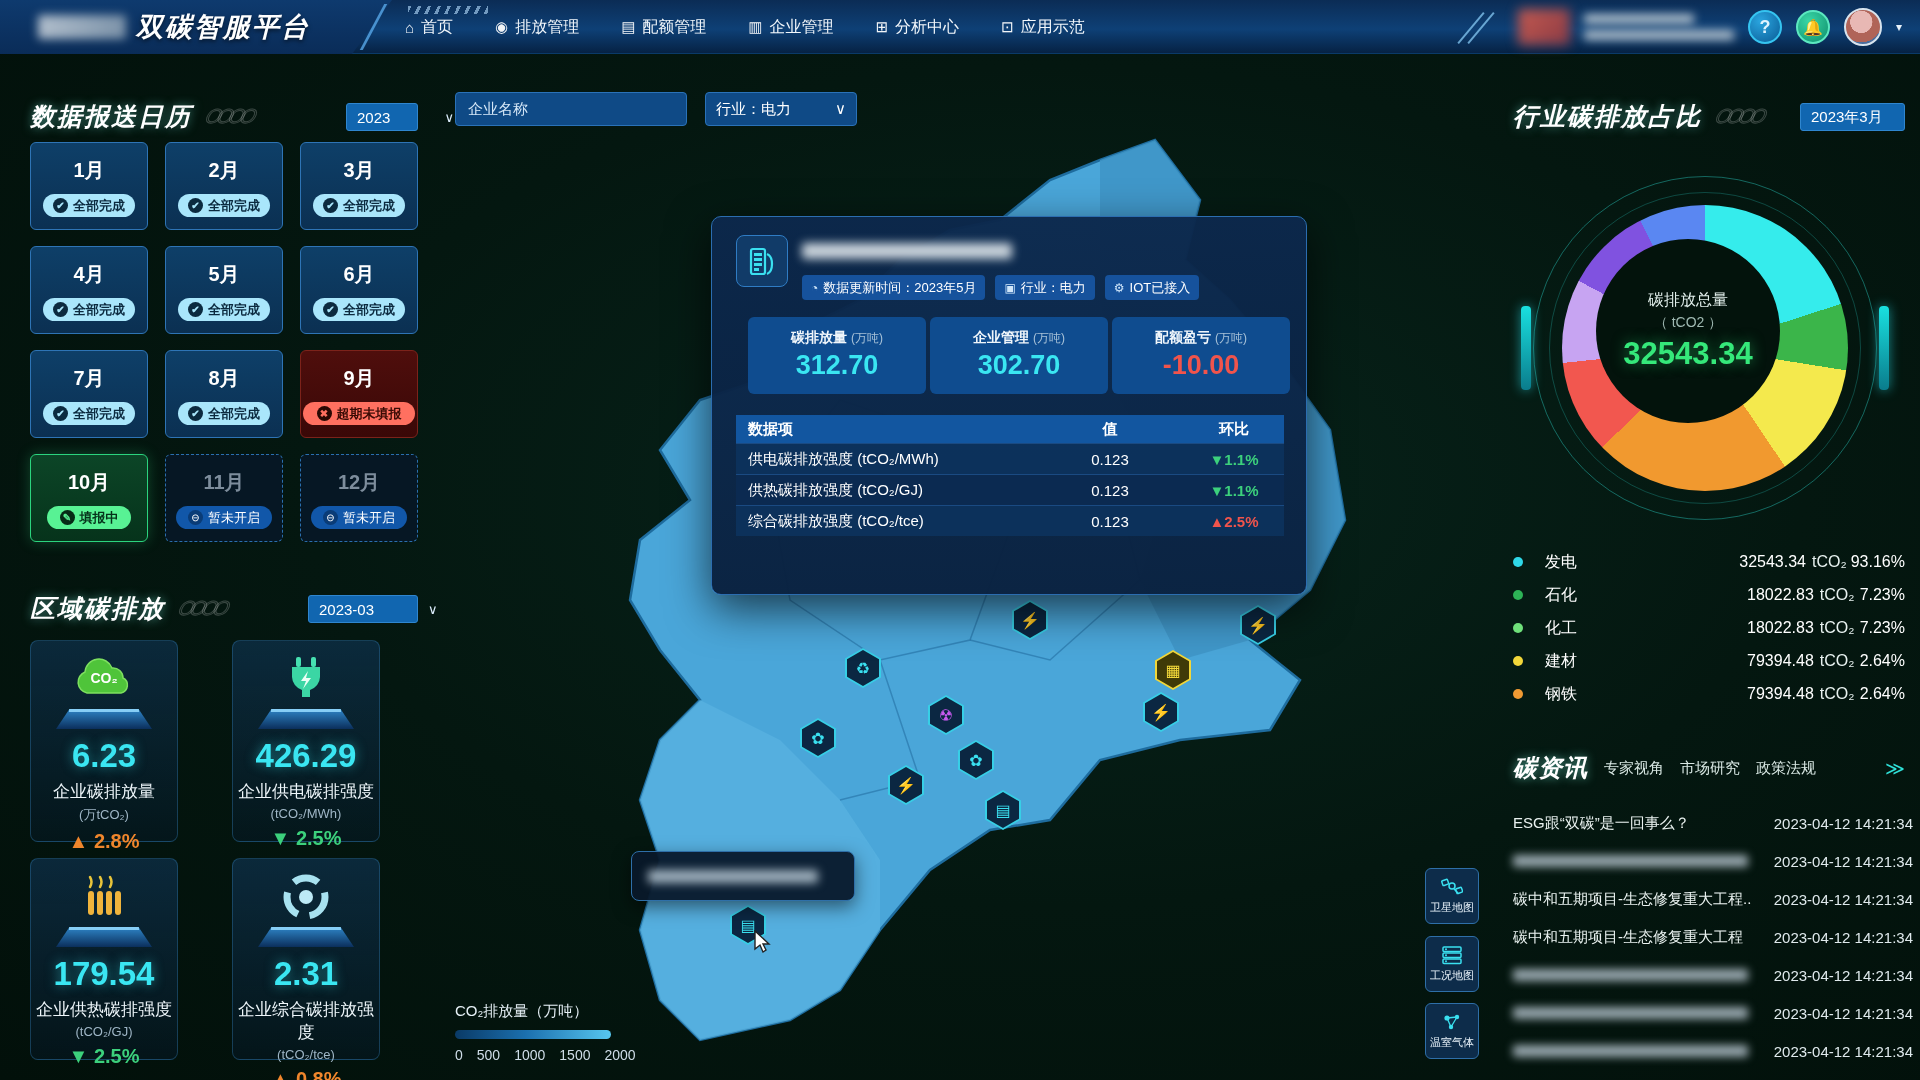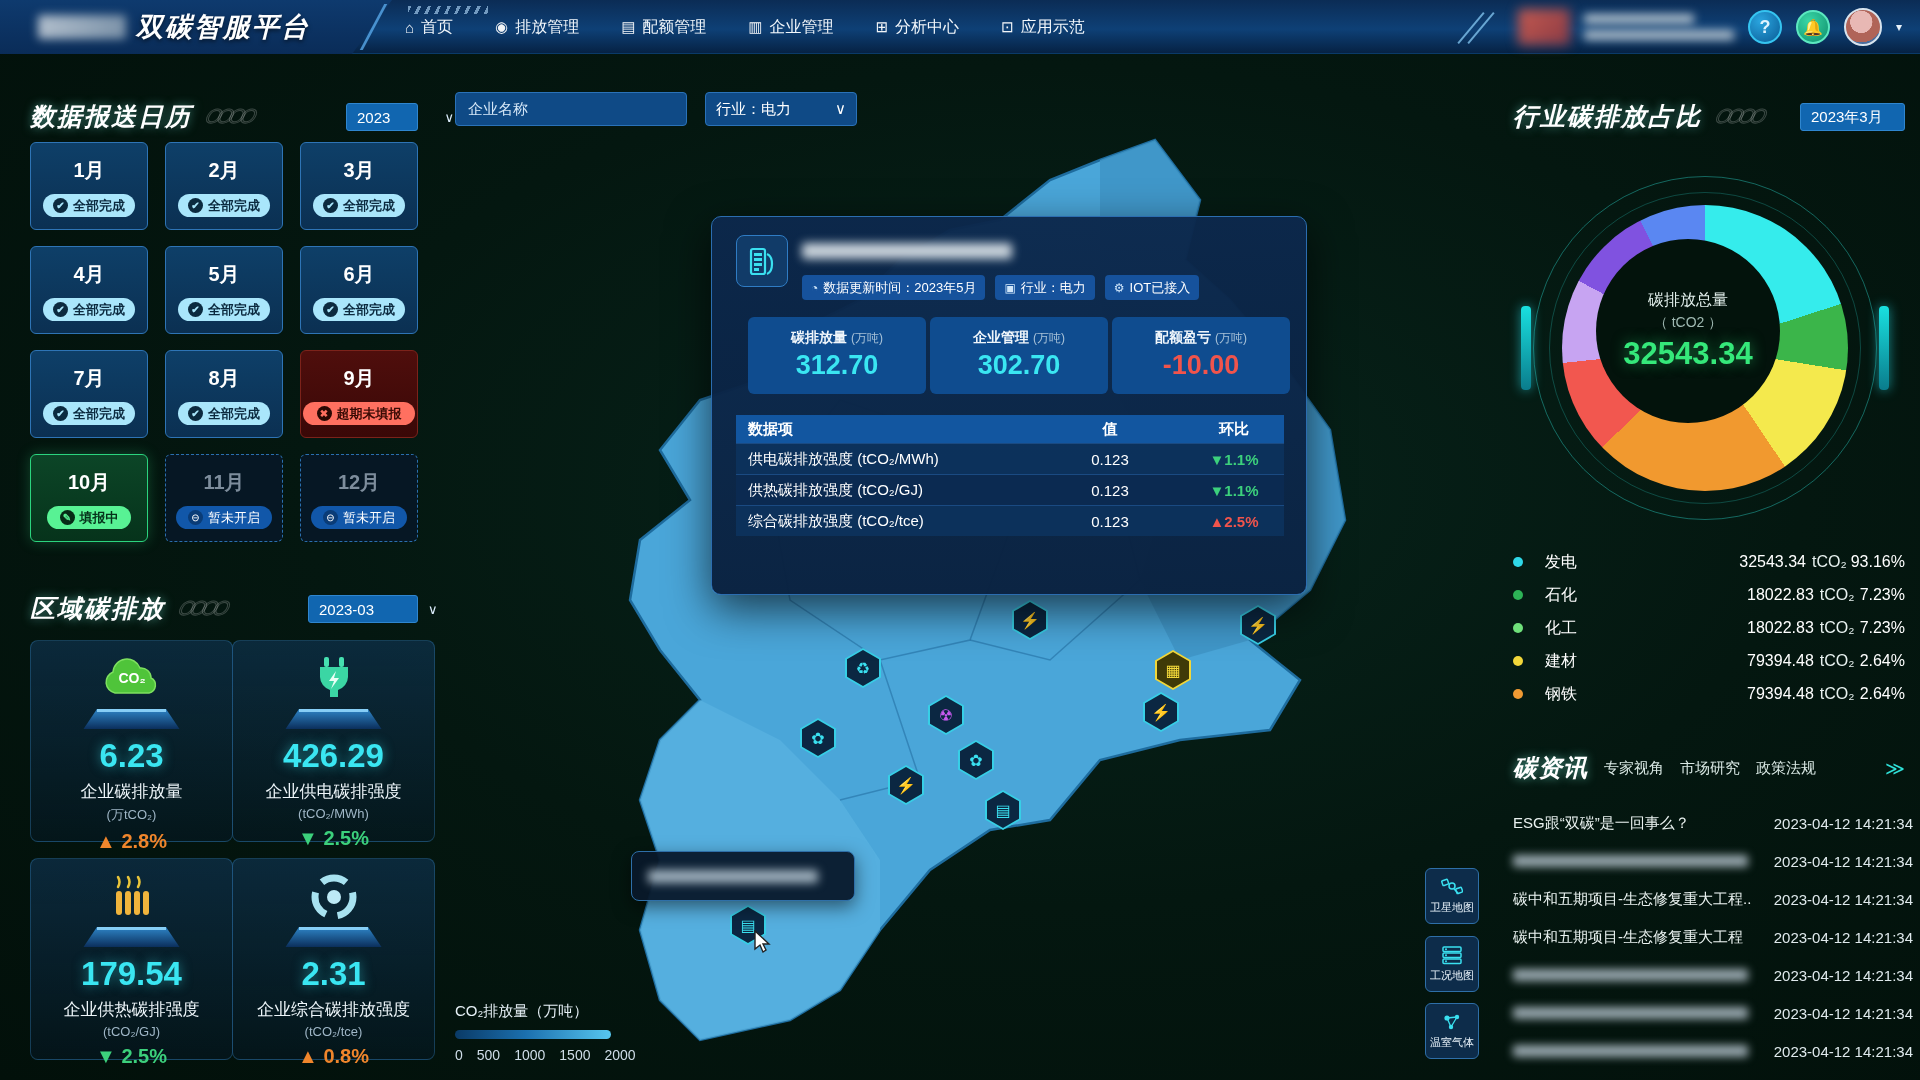--- a/index.html
+++ b/index.html
@@ -71,21 +71,21 @@
   .st-overdue .cal-pill .ic { background:#2a0803; color:#ff7060; }
   .st-active { background:linear-gradient(180deg,#0c4527,#06331b); border:1px solid #2bd47e; box-shadow:0 0 14px rgba(60,230,140,.25); }
   .st-active .cal-pill { background:#58f294; color:#05321a; width:84px; }
   .st-active .cal-pill .ic { background:#062b16; color:#58f294; }
   .st-off { background:#061724; border:1px dashed #2a6fae; }
   .st-off .m { color:#7d8d9c; }
   .st-off .cal-pill { background:#1157a9; color:#fff; width:96px; font-weight:normal; }
   .st-off .cal-pill .ic { background:#0a3c77; color:#fff; }
 
   
-  .stat-card { position:absolute; width:203px; height:202px; border-radius:8px;
+  .stat-card { position:absolute; width:148px; height:202px; border-radius:8px;
     background:linear-gradient(180deg, rgba(18,58,96,.55), rgba(8,28,52,.35));
     border:1px solid rgba(45,110,160,.45); text-align:center; }
   .stat-icon { height:52px; margin-top:14px; display:flex; justify-content:center; }
   .pedestal { width:96px; height:20px; margin:2px auto 0;
     clip-path:polygon(14% 0,86% 0,100% 100%,0 100%);
     background:linear-gradient(180deg,#2f86c8,#0b2f5c);
     box-shadow:0 4px 16px rgba(40,150,230,.55); position:relative; }
   .pedestal::after { content:""; position:absolute; top:0; left:14%; right:14%; height:3px; background:rgba(150,220,255,.85); }
   .stat-num { font-size:33px; font-weight:bold; color:#3ae6f2; margin-top:8px; text-shadow:0 0 12px rgba(58,230,242,.5); }
   .stat-label { font-size:17px; color:#eef6fa; margin-top:5px; }

